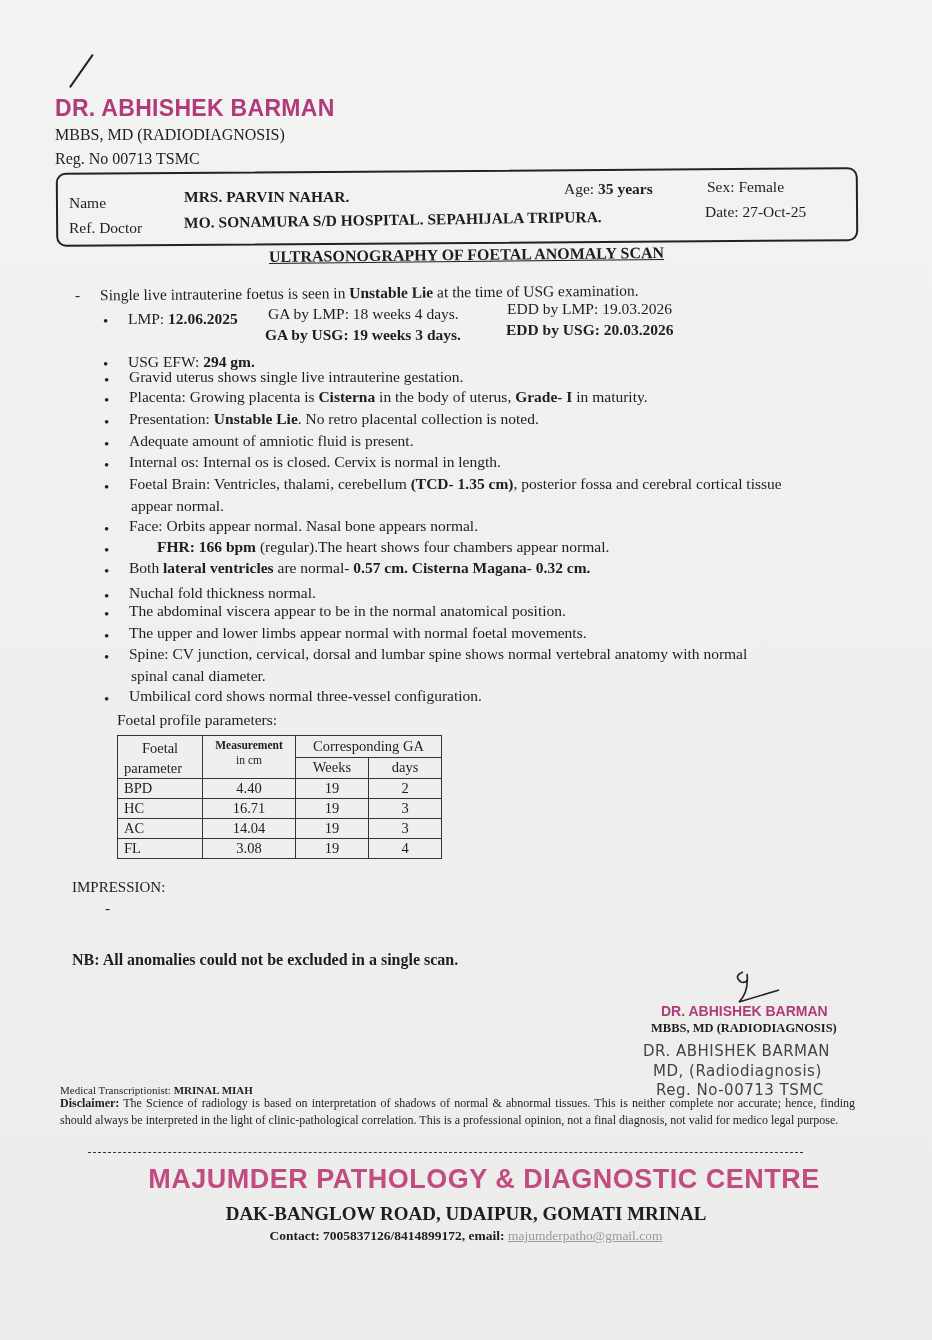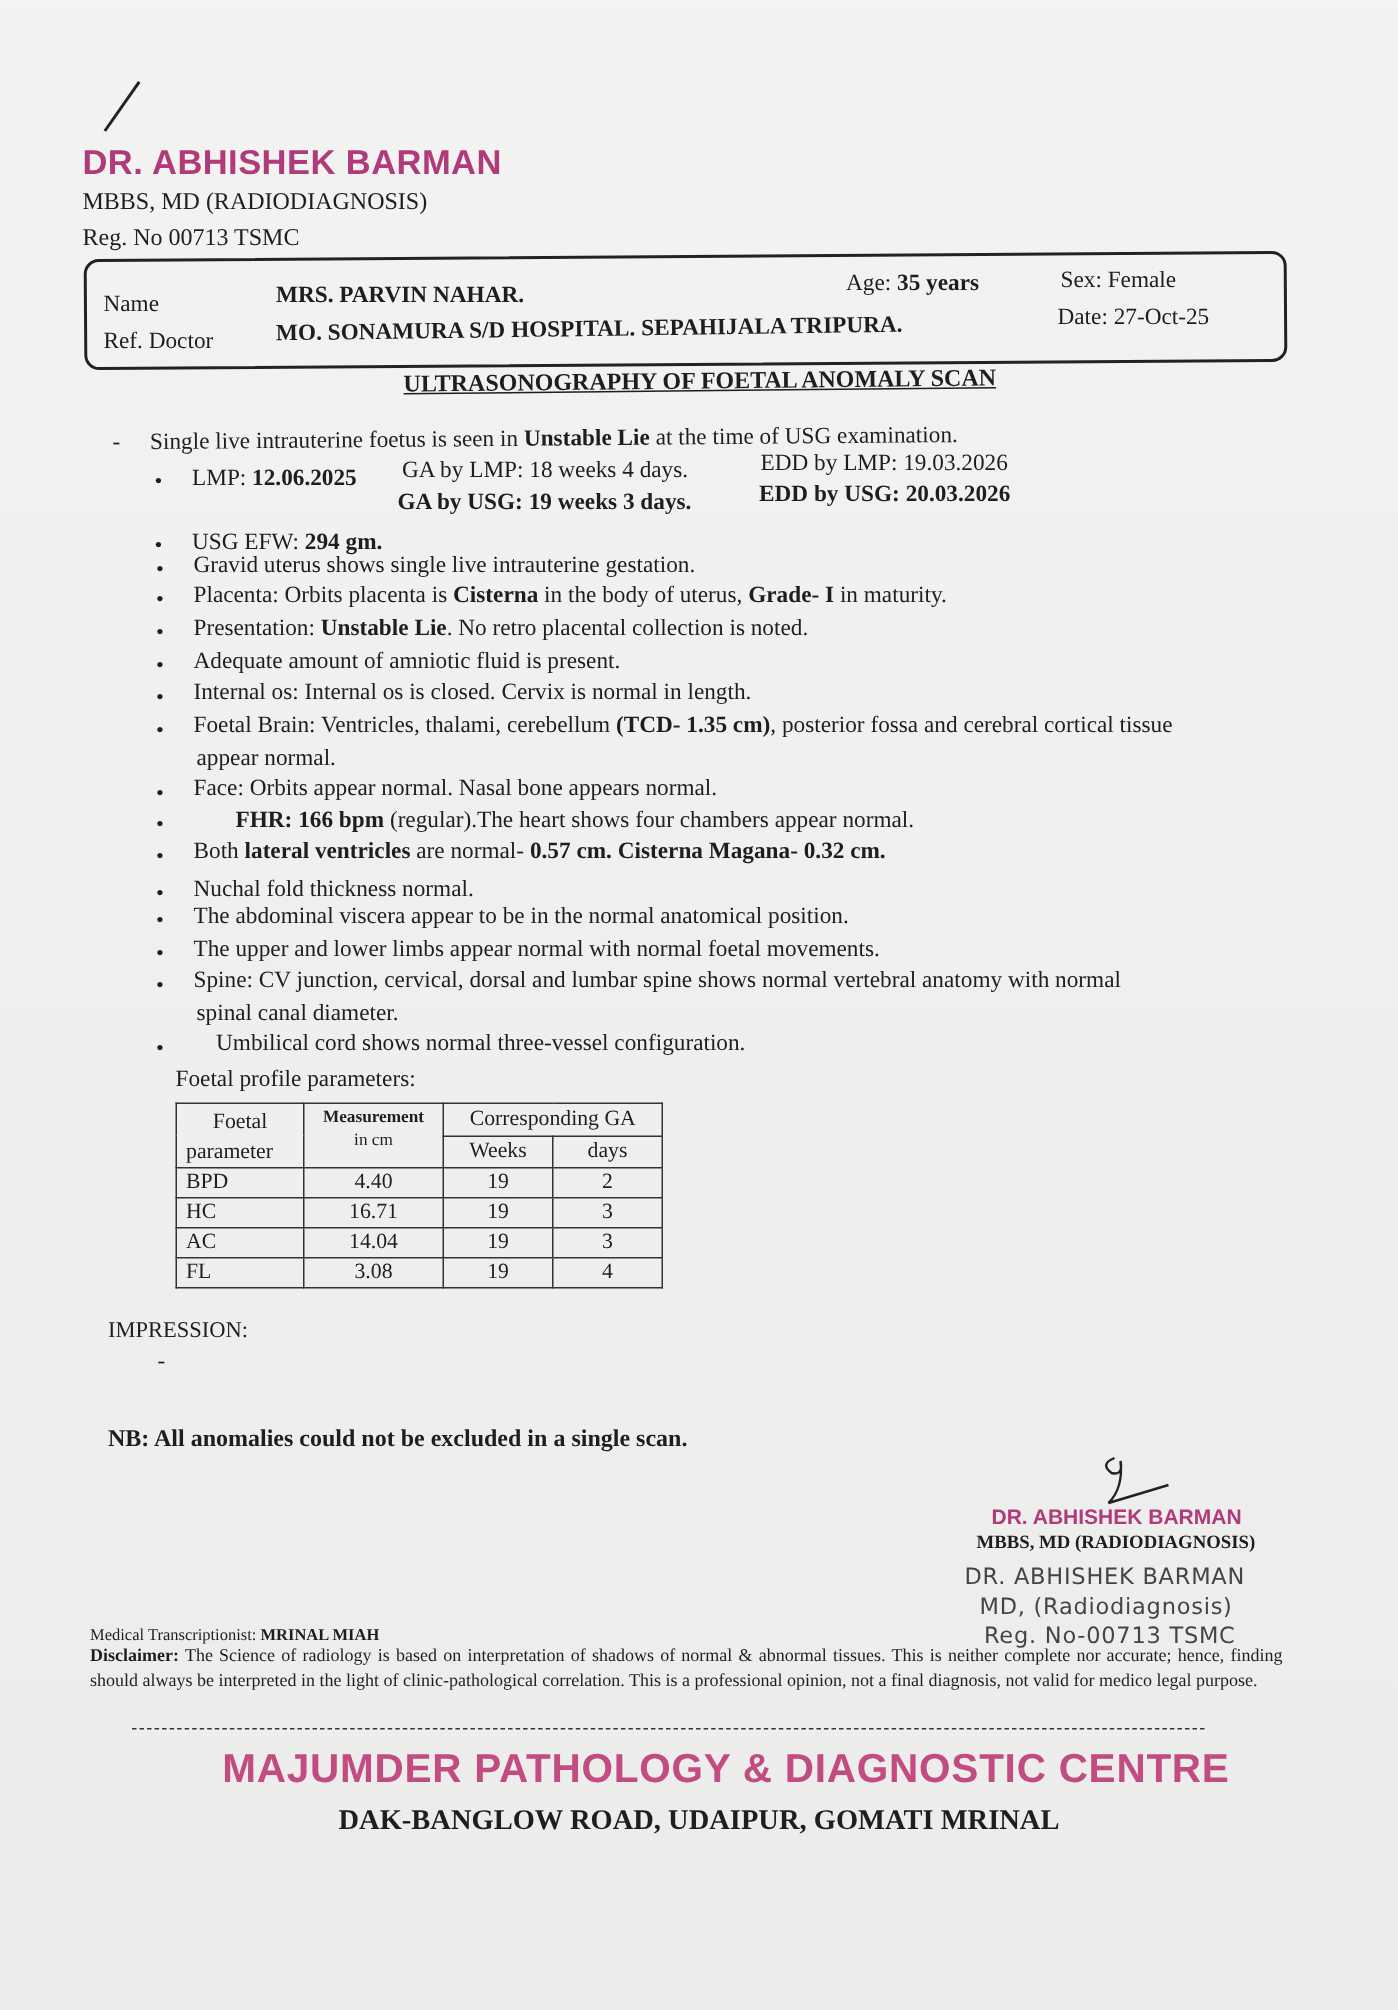--- a/index.html
+++ b/index.html
@@ -77,21 +77,21 @@
   <div class="line" style="left:507px;top:300px">EDD by LMP: 19.03.2026</div>
   <div class="line" style="left:506px;top:321px;font-weight:bold">EDD by USG: 20.03.2026</div>
 
   <div class="bullet" style="left:103px;top:356px">•</div>
   <div class="line" style="left:128px;top:353px"><span>USG EFW:</span> <b>294 gm.</b></div>
 
   <div id="findings">
       <div class="bullet" style="left: 104px; top: 372px;">•</div>
       <div class="line" style="left: 129px; top: 368px;"><span>Gravid uterus shows single live intrauterine gestation.</span></div>
       <div class="bullet" style="left: 104px; top: 392px;">•</div>
-      <div class="line" style="left: 129px; top: 388px;"><span>Placenta: Orbits placenta is </span><b>Cisterna</b><span> in the body of uterus, </span><b>Grade- I</b><span> in maturity.</span></div>
+      <div class="line" style="left: 129px; top: 388px;"><span>Placenta: Growing placenta is </span><b>Cisterna</b><span> in the body of uterus, </span><b>Grade- I</b><span> in maturity.</span></div>
       <div class="bullet" style="left: 104px; top: 414px;">•</div>
       <div class="line" style="left: 129px; top: 410px;"><span>Presentation: </span><b>Unstable Lie</b><span>. No retro placental collection is noted.</span></div>
       <div class="bullet" style="left: 104px; top: 436px;">•</div>
       <div class="line" style="left: 129px; top: 432px;"><span>Adequate amount of amniotic fluid is present.</span></div>
       <div class="bullet" style="left: 104px; top: 457px;">•</div>
       <div class="line" style="left: 129px; top: 453px;"><span>Internal os: Internal os is closed. Cervix is normal in length.</span></div>
       <div class="bullet" style="left: 104px; top: 479px;">•</div>
       <div class="line" style="left: 129px; top: 475px;"><span>Foetal Brain: Ventricles, thalami, cerebellum </span><b>(TCD- 1.35 cm)</b><span>, posterior fossa and cerebral cortical tissue</span></div>
       <div class="line" style="left: 131px; top: 497px;">appear normal.</div>
       <div class="bullet" style="left: 104px; top: 521px;">•</div>
@@ -103,21 +103,21 @@
       <div class="bullet" style="left: 104px; top: 588px;">•</div>
       <div class="line" style="left: 129px; top: 584px;"><span>Nuchal fold thickness normal.</span></div>
       <div class="bullet" style="left: 104px; top: 606px;">•</div>
       <div class="line" style="left: 129px; top: 602px;"><span>The abdominal viscera appear to be in the normal anatomical position.</span></div>
       <div class="bullet" style="left: 104px; top: 628px;">•</div>
       <div class="line" style="left: 129px; top: 624px;"><span>The upper and lower limbs appear normal with normal foetal movements.</span></div>
       <div class="bullet" style="left: 104px; top: 649px;">•</div>
       <div class="line" style="left: 129px; top: 645px;"><span>Spine: CV junction, cervical, dorsal and lumbar spine shows normal vertebral anatomy with normal</span></div>
       <div class="line" style="left: 131px; top: 667px;">spinal canal diameter.</div>
       <div class="bullet" style="left: 104px; top: 691px;">•</div>
-      <div class="line" style="left: 129px; top: 687px; margin-left: 15px;"><span>Umbilical cord shows normal three-vessel configuration.</span></div>
+      <div class="line" style="left: 129px; top: 687px;"><span>Umbilical cord shows normal three-vessel configuration.</span></div>
     </div>
 
   <div class="line" style="left:117px;top:711px">Foetal profile parameters:</div>
   <table class="fp">
     <tbody>
         <tr>
       <td rowspan="2" style="width:72px;padding-top:2px;line-height:20px">
             <div class="c">Foetal</div>
             <div>parameter</div>
           </td>
@@ -173,13 +173,14 @@
   <div class="stamp" style="left:643px;top:1042px">DR. ABHISHEK BARMAN</div>
   <div class="stamp" style="left:653px;top:1062px">MD, (Radiodiagnosis)</div>
   <div class="stamp" style="left:656px;top:1081px">Reg. No-00713 TSMC</div>
 
   <div class="mt"><span>Medical Transcriptionist:</span> <b>MRINAL MIAH</b></div>
   <div class="disc"><b>Disclaimer:</b><span> The Science of radiology is based on interpretation of shadows of normal &amp; abnormal tissues. This is neither complete nor accurate; hence, finding should always be interpreted in the light of clinic-pathological correlation. This is a professional opinion, not a final diagnosis, not valid for medico legal purpose.</span></div>
   <div class="dash"></div>
 
   <div class="centre centre-name">MAJUMDER PATHOLOGY &amp; DIAGNOSTIC CENTRE</div>
   <div class="centre centre-addr">DAK-BANGLOW ROAD, UDAIPUR, GOMATI MRINAL</div>
+  <div class="centre centre-contact"><span>Contact: 7005837126/8414899172, email:</span> <span class="email">majumderpatho@gmail.com</span></div>
 </div>
 
 </body></html>

